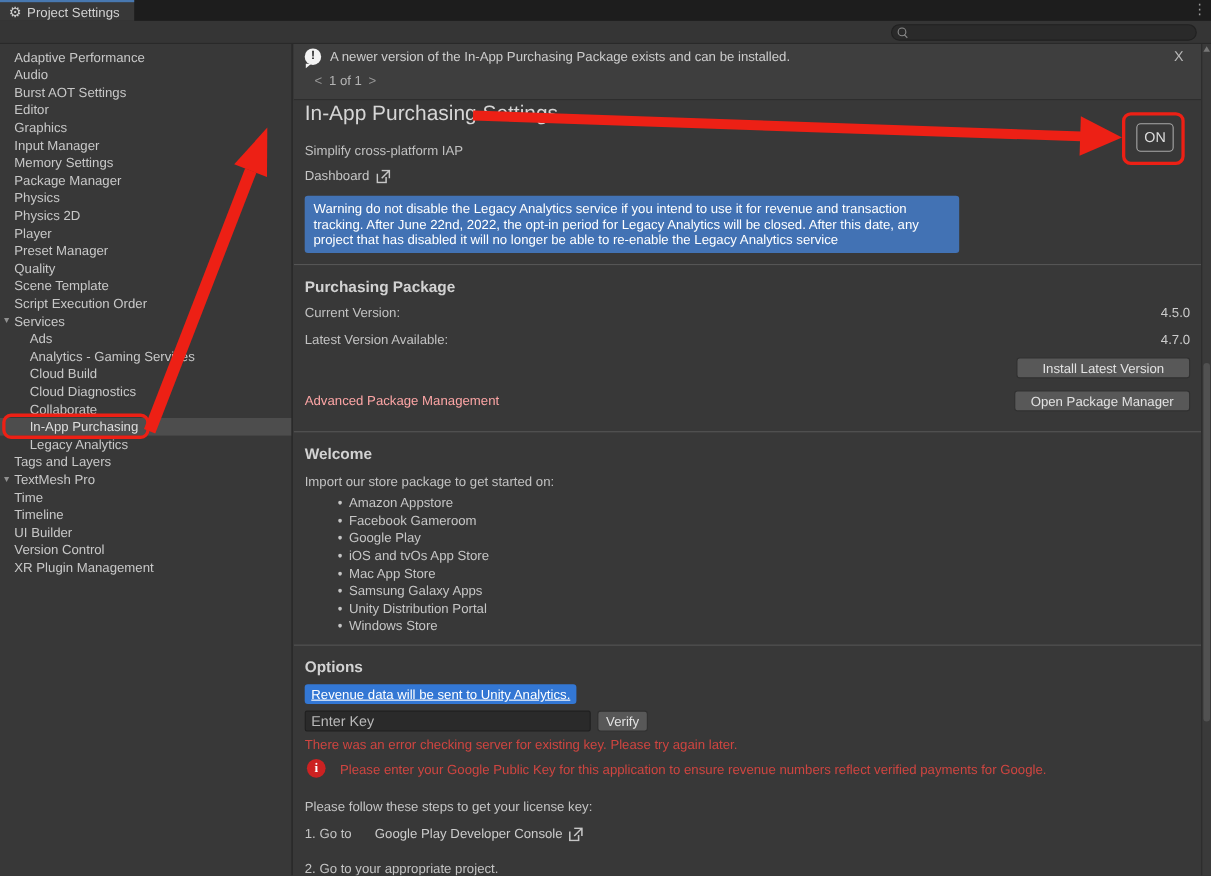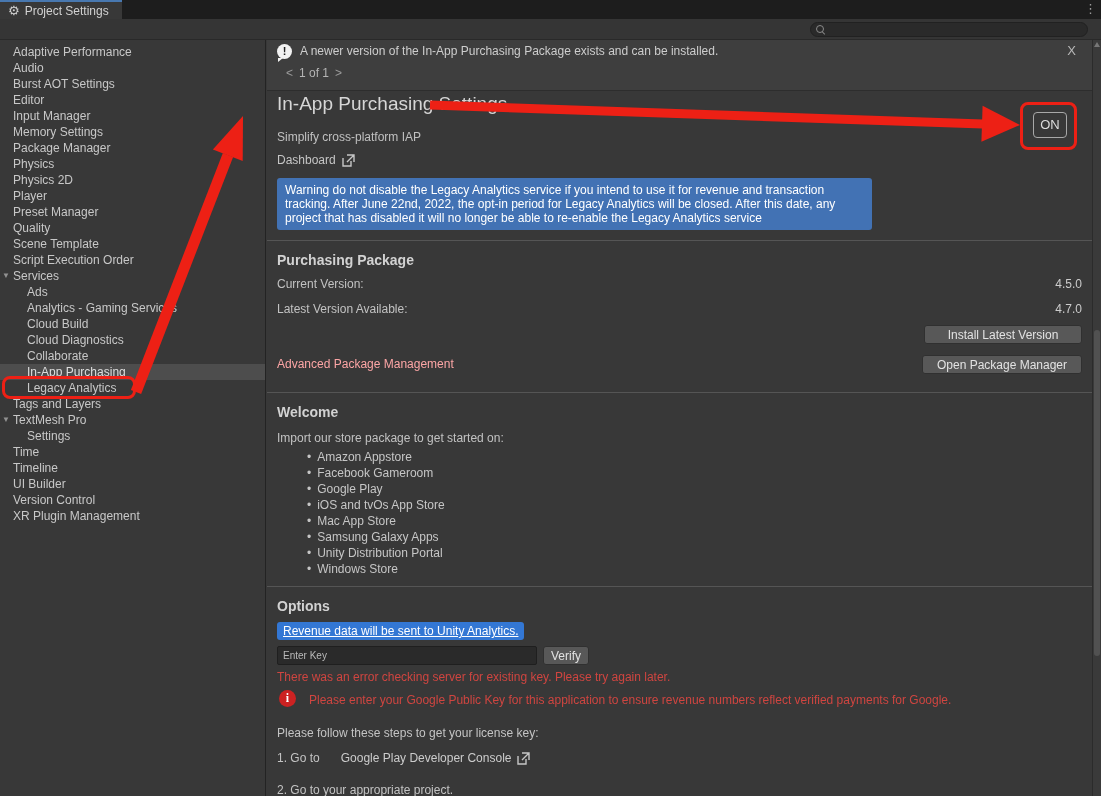--- a/index.html
+++ b/index.html
@@ -62,21 +62,21 @@
   .btn-install{position:absolute;right:10px;top:285px;width:158px;}
   .adv-label{position:absolute;left:10px;top:317px;color:#fca5a5;}
   .btn-openpm{position:absolute;right:10px;top:315px;width:160px;}
 
   .welcome-intro{position:absolute;left:10px;top:391px;color:#c2c2c2;}
   .stores{position:absolute;left:40px;top:409px;list-style:none;}
   .store-item{height:16px;line-height:16px;color:#c6c6c6;}
   .store-item::before{content:"\2022";margin-right:6px;color:#c6c6c6;}
 
   .revenue-pill{position:absolute;left:10px;top:582px;background:var(--highlight-blue);color:#fff;border-radius:3px;padding:2px 6px;text-decoration:underline;}
-  .key-input{position:absolute;left:10px;top:606px;width:260px;height:19px;background:#2a2a2a;border:1px solid #1f1f1f;border-radius:2px;color:#d0d0d0;font-size:10px;font-family:inherit;padding:0 5px;outline:none;}
+  .key-input{position:absolute;left:10px;top:606px;width:260px;height:19px;background:#2a2a2a;border:1px solid #1f1f1f;border-radius:2px;color:#d0d0d0;font-size:13px;font-family:inherit;padding:0 5px;outline:none;}
   .key-input::placeholder{color:#b9b9b9;opacity:1;}
   .btn-verify{position:absolute;left:276px;top:606px;width:46px;padding:0;}
   .err-line{position:absolute;left:10px;top:630px;color:var(--error-red);}
   .info-icon{position:absolute;left:12px;top:650px;width:17px;height:17px;border-radius:50%;background:#cc2222;color:#fff;font-weight:bold;font-size:12px;text-align:center;line-height:17px;font-family:"Liberation Serif","DejaVu Serif",serif;}
   .google-warn{position:absolute;left:42px;top:653px;width:770px;color:var(--error-red);}
   .steps-intro{position:absolute;left:10px;top:686px;color:#c4c4c4;}
   .step1{position:absolute;left:10px;top:711px;color:#c4c4c4;display:flex;align-items:center;gap:6px;}
   .step1 .lnk{margin-left:15px;color:#cccccc;cursor:pointer;}
   .step2{position:absolute;left:10px;top:743px;color:#c4c4c4;}
 
@@ -122,20 +122,24 @@
     <div class="side-row" data-v-level="1">
       
       <span class="side-label">Burst AOT Settings</span>
     </div>
     <div class="side-row" data-v-level="1">
       
       <span class="side-label">Editor</span>
     </div>
     <div class="side-row" data-v-level="1">
       
+      <span class="side-label">Graphics</span>
+    </div>
+    <div class="side-row" data-v-level="1">
+      
       <span class="side-label">Input Manager</span>
     </div>
     <div class="side-row" data-v-level="1">
       
       <span class="side-label">Memory Settings</span>
     </div>
     <div class="side-row" data-v-level="1">
       
       <span class="side-label">Package Manager</span>
     </div>
@@ -199,24 +203,20 @@
       
       <span class="side-label">Legacy Analytics</span>
     </div>
     <div class="side-row" data-v-level="1">
       
       <span class="side-label">Tags and Layers</span>
     </div>
     <div class="side-row" data-v-level="1" data-v-expander="true">
       <span class="expander">▼</span>
       <span class="side-label">TextMesh Pro</span>
-    </div>
-    <div class="side-row" data-v-level="2">
-      
-      <span class="side-label">Settings</span>
     </div>
     <div class="side-row" data-v-level="1">
       
       <span class="side-label">Time</span>
     </div>
     <div class="side-row" data-v-level="1">
       
       <span class="side-label">Timeline</span>
     </div>
     <div class="side-row" data-v-level="1">

